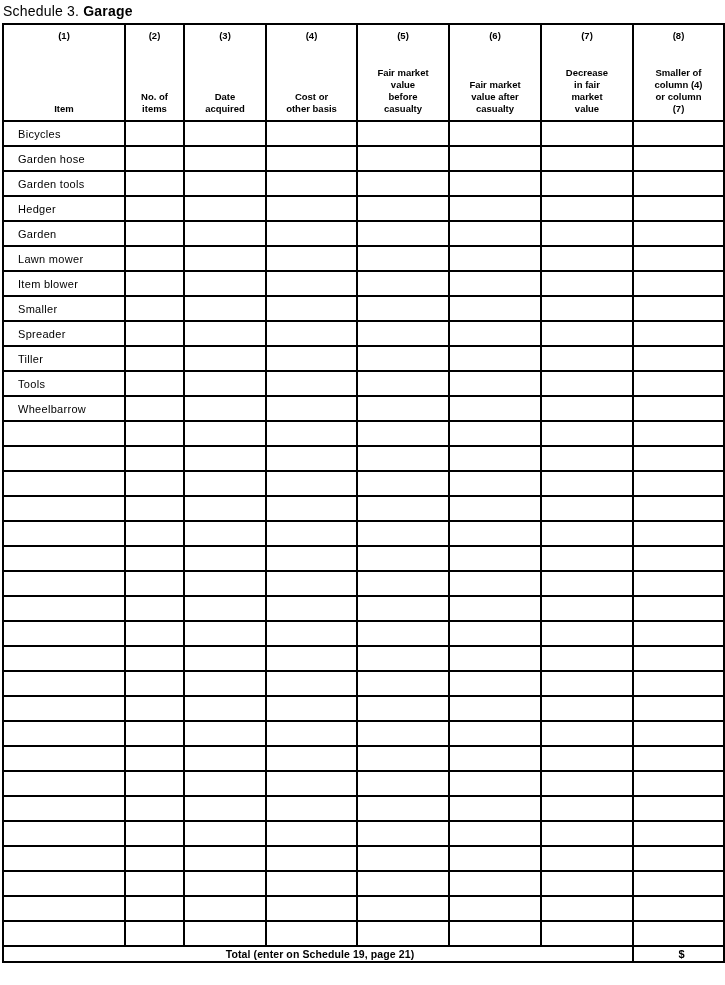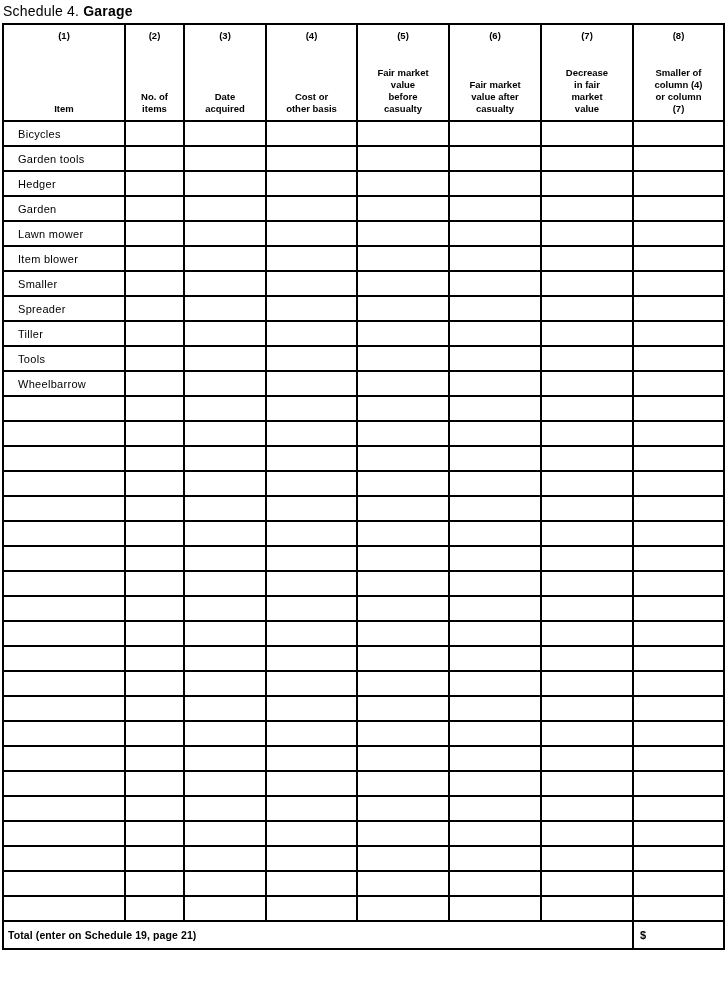--- a/index.html
+++ b/index.html
@@ -56,42 +56,42 @@
   tbody tr { height: 25px; }
   tbody td {
     vertical-align: middle;
     font-size: 11px;
   }
   tbody td.item-cell {
     padding-left: 14px;
     letter-spacing: 0.3px;
     font-weight: normal;
   }
-  tfoot tr { height: 28px; }
+  tfoot tr { height: 16px; text-align: center; }
   tfoot td {
     border-top: 3px solid #000;
     border-bottom: 5px solid #000;
     font-weight: bold;
     vertical-align: middle;
   }
   tfoot td.total-label-cell {
     font-size: 10.5px;
     padding-left: 4px;
     letter-spacing: 0.1px;
   }
   tfoot td.total-amount-cell {
     font-size: 11px;
     padding-left: 6px;
   }
 </style>
 </head>
 <body>
 
 <div class="page-title">
-  <span>Schedule 4.</span>
+  <span>Schedule 3.</span>
   <span class="room">Garage</span>
 </div>
 
 <table class="schedule">
   <colgroup>
     <col style="width:122px">
       <col style="width:59px">
       <col style="width:82px">
       <col style="width:91px">
     <col style="width:92px">
@@ -170,20 +170,30 @@
         <td class="item-cell">Bicycles</td>
         <td></td>
         <td></td>
         <td></td>
         <td></td>
         <td></td>
         <td></td>
         <td></td>
       </tr>
       <tr>
+        <td class="item-cell">Garden hose</td>
+        <td></td>
+        <td></td>
+        <td></td>
+        <td></td>
+        <td></td>
+        <td></td>
+        <td></td>
+      </tr>
+      <tr>
         <td class="item-cell">Garden tools</td>
         <td></td>
         <td></td>
         <td></td>
         <td></td>
         <td></td>
         <td></td>
         <td></td>
       </tr>
       <tr>

